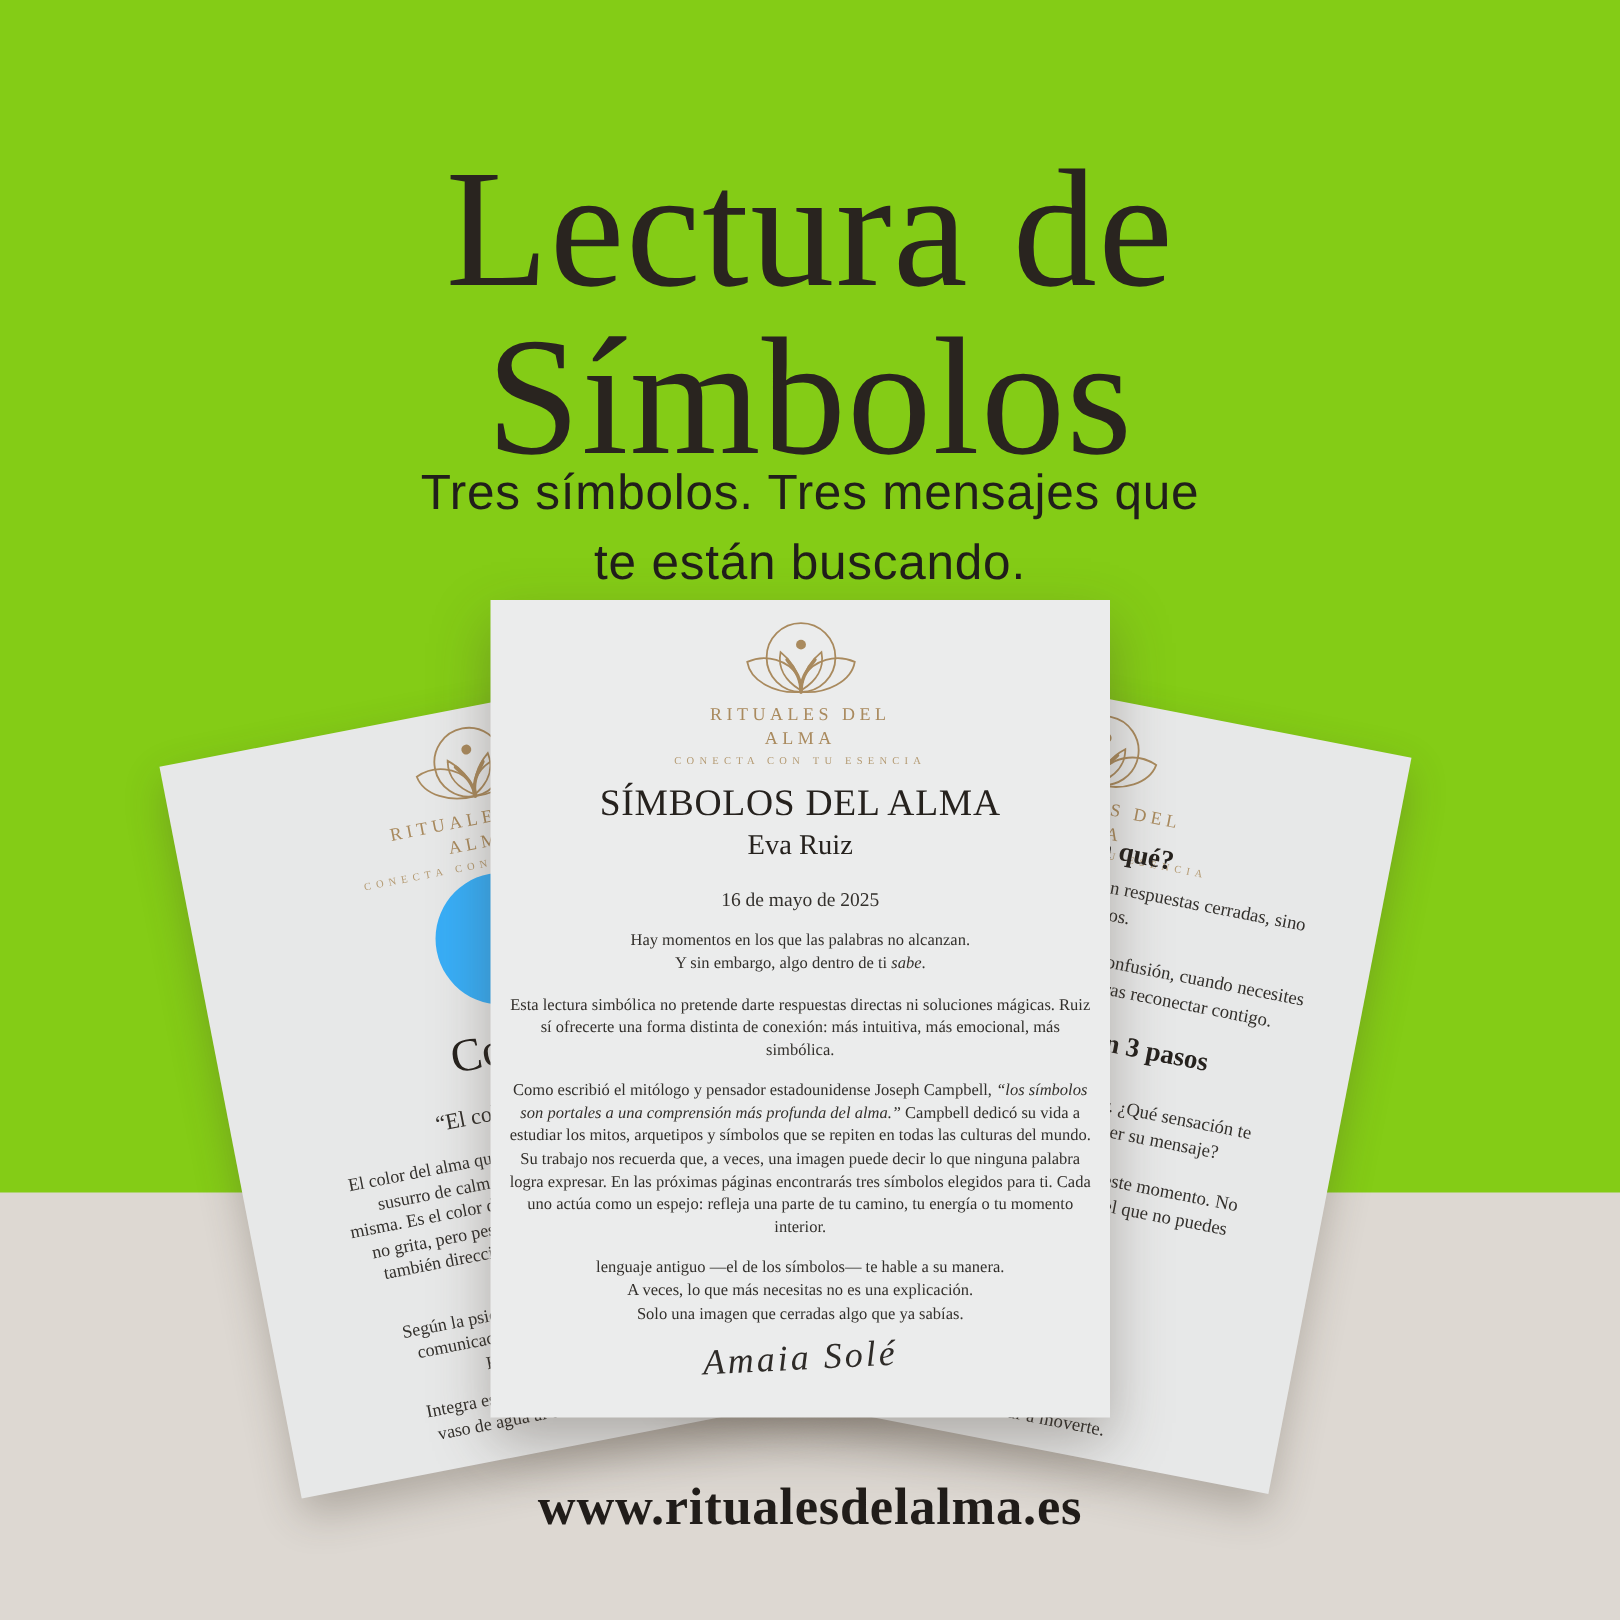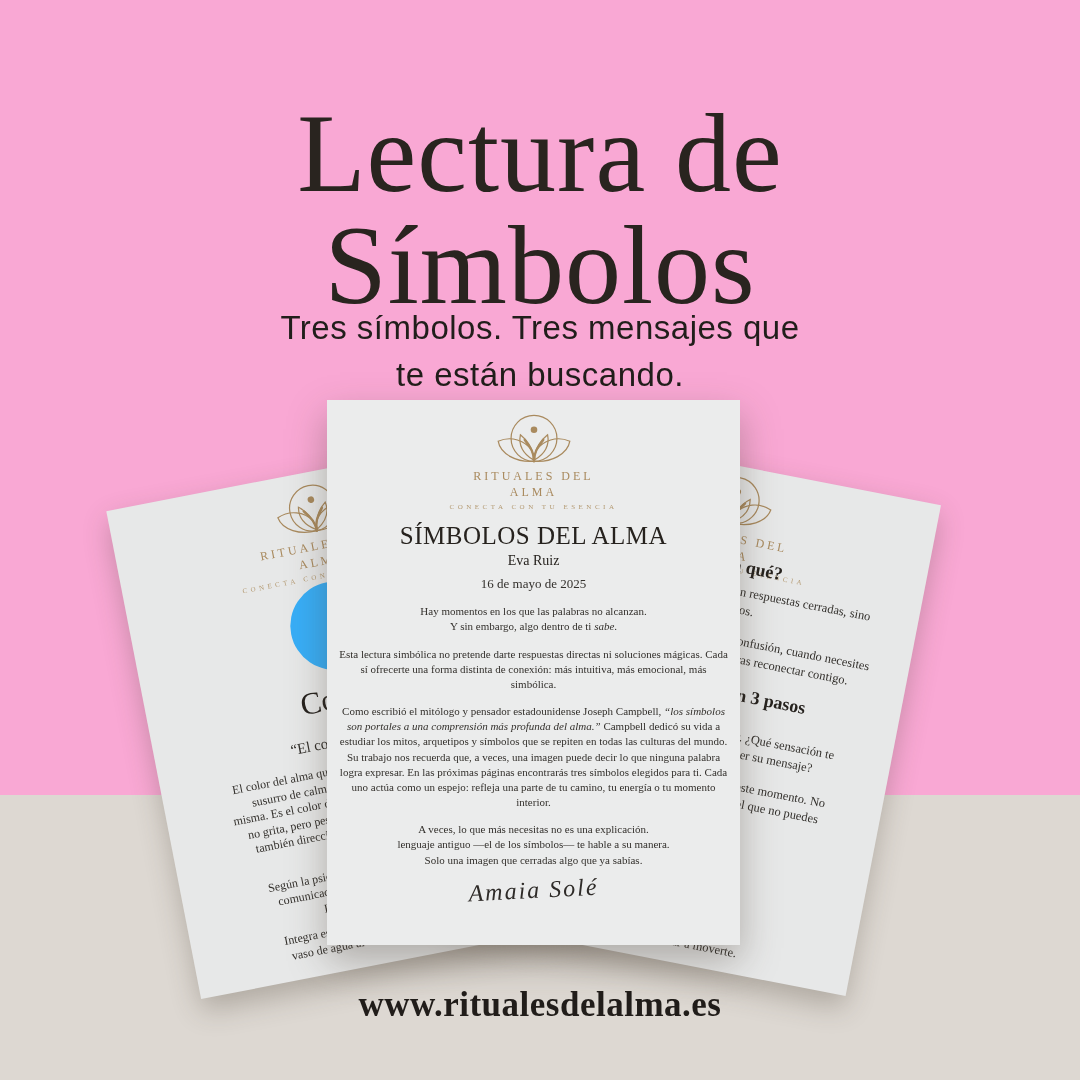--- a/index.html
+++ b/index.html
@@ -1,18 +1,18 @@
 <!DOCTYPE html>
 <html><head>
 <meta charset="utf-8">
 <style>
   html,body{margin:0;padding:0;}
   .stage{
     position:relative;width:1080px;height:1080px;overflow:hidden;
-    background:#f9a8d4;
+    background:#84cc16;
     font-family:"Liberation Serif","DejaVu Serif",serif;
     color:#2b2724;
   }
   .bg-lower{position:absolute;left:0;top:795px;width:1080px;height:285px;background:#ddd8d2;}
 
   
   .poster-title{
     position:absolute;top:22px;left:0;width:1080px;text-align:center;
     font-size:112px;line-height:1.0;font-weight:400;color:#29241f;letter-spacing:1px;
   }
@@ -52,22 +52,22 @@
   .brand-name span{display:block;}
   .brand-tagline{
     margin-top:3px;color:#b49a72;font-size:7px;letter-spacing:3.5px;text-align:center;
   }
   .page-left .logo{position:absolute;left:0;top:6px;width:100%;}
   .page-right .logo{position:absolute;left:0;top:4px;width:100%;}
   .page-center .logo{padding-top:8px;}
 
   
   .reading-title{margin-top:11px;font-size:25px;letter-spacing:.5px;color:#26221e;}
-  .reading-author{margin-top:3px;font-size:14px;color:#26221e;text-align:center;}
-  .reading-date{margin-top:7px;font-size:13px;color:#33302c;}
+  .reading-author{margin-top:3px;font-size:19px;color:#26221e;text-align:center;}
+  .reading-date{margin-top:17px;font-size:13px;color:#33302c;}
   .body-par{
     margin:12px auto 0;width:394px;font-size:11px;line-height:1.38;color:#33302c;
   }
   .body-par .line{white-space:nowrap;}
   .italic{font-style:italic;}
   .signature{
     margin-top:9px;font-size:24px;font-style:italic;letter-spacing:2px;
     color:#2e2b28;transform:rotate(-3deg);
   }
 
@@ -222,27 +222,27 @@
 
       <div class="reading-title">SÍMBOLOS DEL ALMA</div>
       <div class="reading-author">Eva Ruiz</div>
       <div class="reading-date">16 de mayo de 2025</div>
 
       <div class="body-par">
         <div class="line">Hay momentos en los que las palabras no alcanzan.</div>
         <div class="line"><span>Y sin embargo, algo dentro de ti </span><span class="italic">sabe</span><span>.</span></div>
       </div>
 
-      <div class="body-par">Esta lectura simbólica no pretende darte respuestas directas ni soluciones mágicas. Cada sí ofrecerte una forma distinta de conexión: más intuitiva, más emocional, más simbólica.</div>
+      <div class="body-par">Esta lectura simbólica no pretende darte respuestas directas ni soluciones mágicas. Ruiz sí ofrecerte una forma distinta de conexión: más intuitiva, más emocional, más simbólica.</div>
 
       <div class="body-par"><span>Como escribió el mitólogo y pensador estadounidense Joseph Campbell, </span><span class="italic">“los símbolos son portales a una comprensión más profunda del alma.”</span><span> Campbell dedicó su vida a estudiar los mitos, arquetipos y símbolos que se repiten en todas las culturas del mundo. Su trabajo nos recuerda que, a veces, una imagen puede decir lo que ninguna palabra logra expresar. En las próximas páginas encontrarás tres símbolos elegidos para ti. Cada uno actúa como un espejo: refleja una parte de tu camino, tu energía o tu momento interior.</span></div>
 
       <div class="body-par">
+        <div class="line">lenguaje antiguo —el de los símbolos— te hable a su manera.</div>
         <div class="line">A veces, lo que más necesitas no es una explicación.</div>
-        <div class="line">lenguaje antiguo —el de los símbolos— te hable a su manera.</div>
         <div class="line">Solo una imagen que cerradas algo que ya sabías.</div>
       </div>
 
       <div class="signature">Amaia Solé</div>
     </section>
 
   </div>
 
   <div class="website">www.ritualesdelalma.es</div>
 </div>

